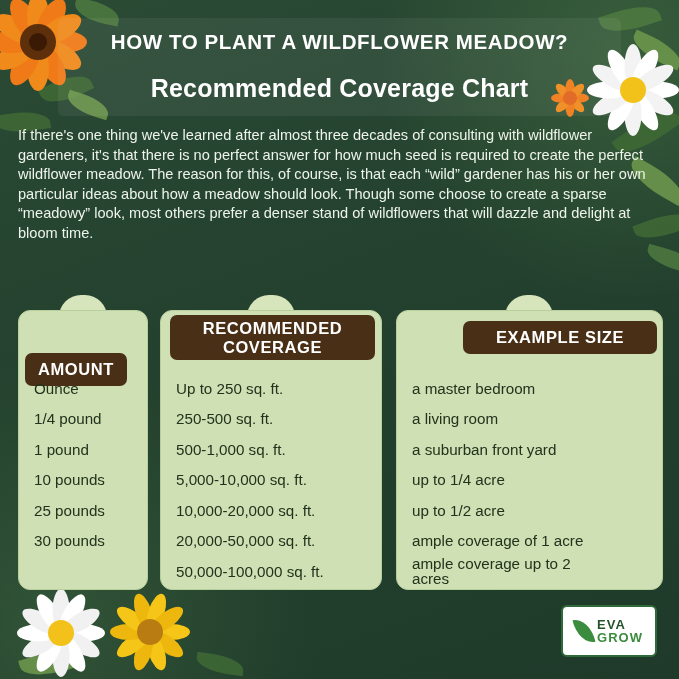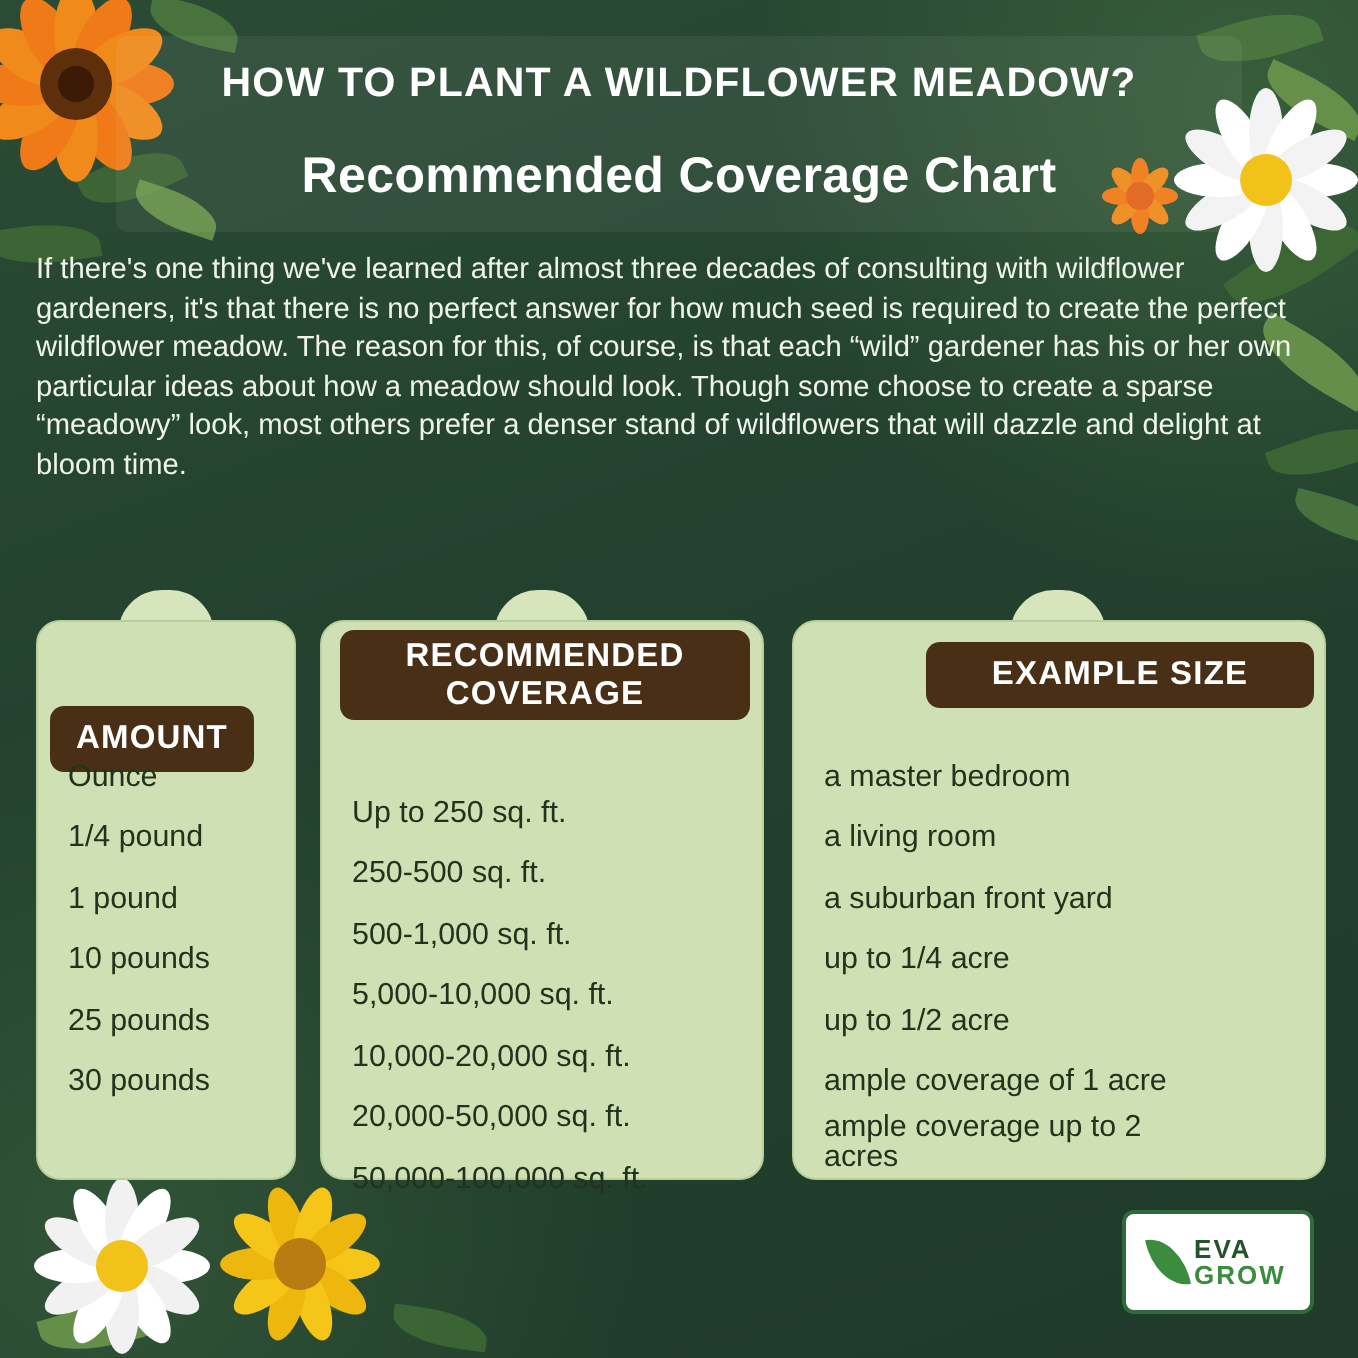--- a/index.html
+++ b/index.html
@@ -285,21 +285,21 @@
     <div class="row">1/4 pound</div>
     <div class="row">1 pound</div>
     <div class="row">10 pounds</div>
     <div class="row">25 pounds</div>
     <div class="row">30 pounds</div>
   </div>
 
   <div class="col-tab" id="tab-coverage"></div>
   <div class="col" id="col-coverage"></div>
   <div class="col-head" id="head-coverage">RECOMMENDED COVERAGE</div>
-  <div class="col-list" id="list-coverage" style="left:160px; width:252px;margin-top:18px;">
+  <div class="col-list" id="list-coverage" style="left:160px; width:252px;">
     <div class="row">Up to 250 sq. ft.</div>
     <div class="row">250-500 sq. ft.</div>
     <div class="row">500-1,000 sq. ft.</div>
     <div class="row">5,000-10,000 sq. ft.</div>
     <div class="row">10,000-20,000 sq. ft.</div>
     <div class="row">20,000-50,000 sq. ft.</div>
     <div class="row">50,000-100,000 sq. ft.</div>
   </div>
 
   <div class="col-tab" id="tab-example"></div>

